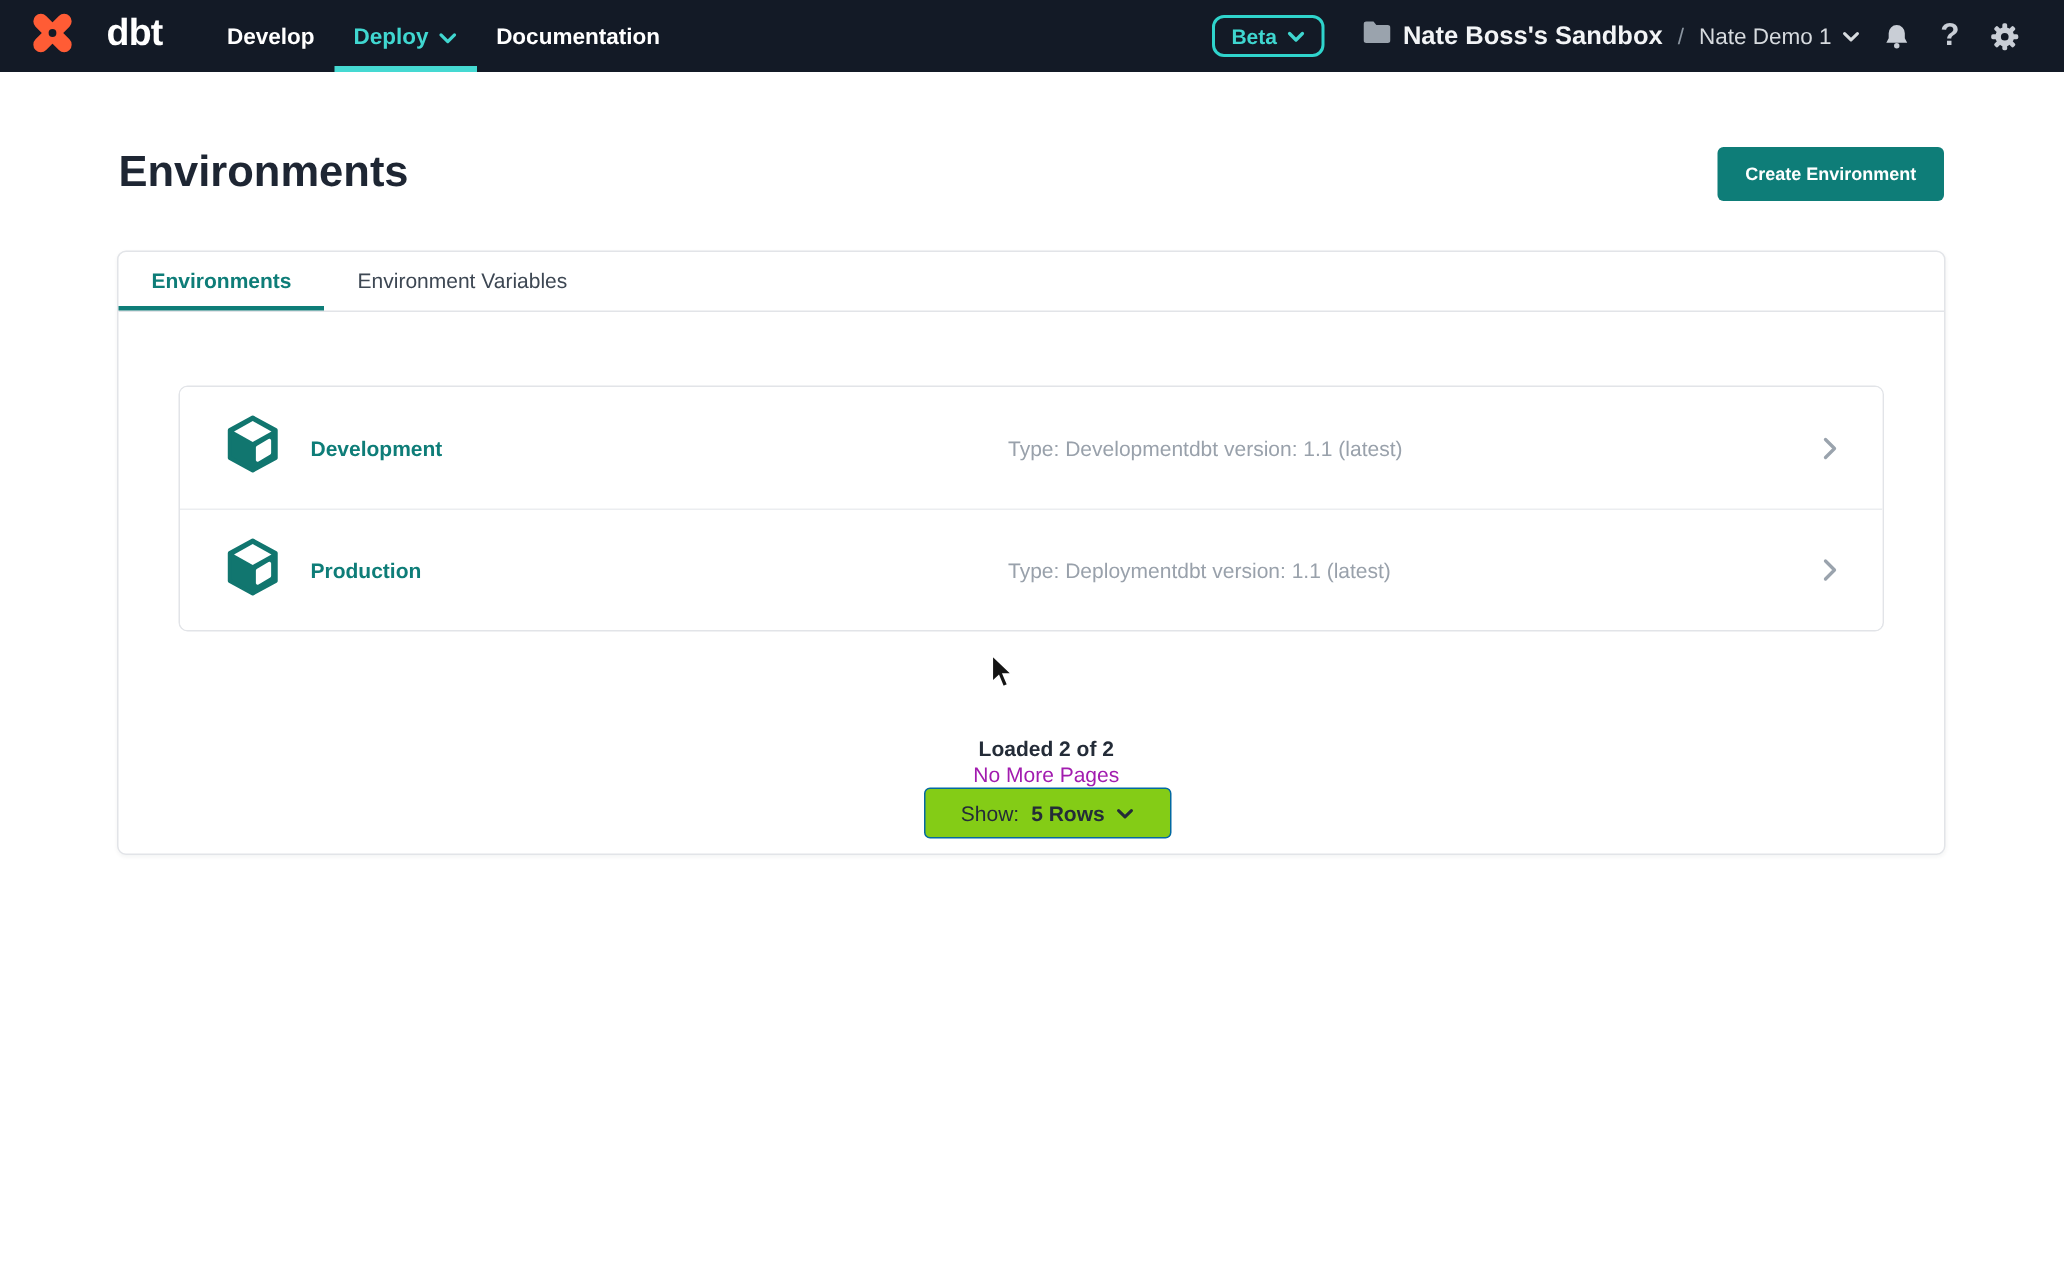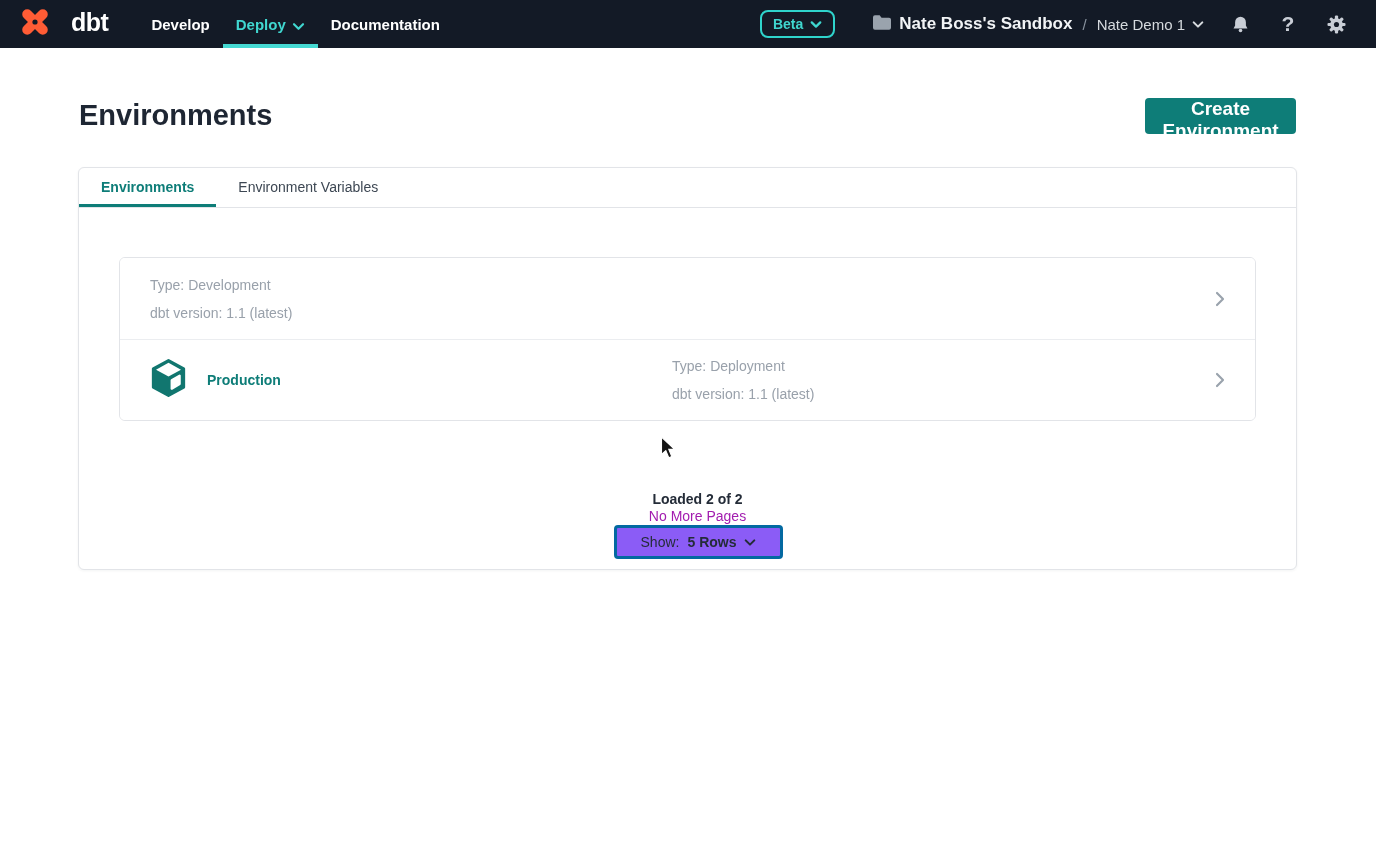--- a/index.html
+++ b/index.html
@@ -10,59 +10,59 @@
   .topnav { position:absolute; left:0; top:0; width:1376px; height:48px;
     background:#131a26; display:flex; align-items:stretch; }
   .brand { display:flex; align-items:center; gap:21px; padding:0 8px 0 20px;text-align:right; }
   .brand-word { color:#ffffff; font-size:25px; font-weight:700; letter-spacing:-0.5px; padding-bottom:3px; }
   .nav-menu { display:flex; align-items:stretch; margin-left:22px; }
   .nav-item { display:flex; align-items:center; gap:6px; padding:0 13px;
     color:#ffffff; font-size:15px; font-weight:600; cursor:pointer; border-bottom:4px solid transparent; border-top:4px solid transparent; }
   .nav-item.active { color:#40d7d0; border-bottom-color:#45d9d2; }
   .nav-item .chev { margin-top:2px; }
 
-  .nav-right { margin-left:auto; display:flex; align-items:center; gap:24px; padding-right:28px; }
+  .nav-right { margin-left:auto; display:flex; align-items:center; gap:12px; padding-right:28px; }
   .beta-badge { display:flex; align-items:center; gap:7px; border:2px solid #2fd4cc;
     border-radius:8px; color:#3fd6cf; font-size:14px; font-weight:700; padding:4px 11px; cursor:pointer; }
   .acct { display:flex; align-items:center; gap:8px; margin-left:14px; }
   .acct-name { color:#f2f4f6; font-size:17px; font-weight:700; cursor:pointer; }
   .acct-sep { color:#8b95a0; font-size:15px; padding:0 2px; }
   .proj { display:flex; align-items:center; gap:7px; color:#d6dade; font-size:15px; cursor:pointer;text-align:right; }
   .icon-btn { display:flex; align-items:center; justify-content:center; width:24px; height:30px; cursor:pointer; }
   .q-icon { color:#c9ced6; font-size:21px; font-weight:800; }
 
   
   .page-title { position:absolute; left:79px; top:99px; font-size:29px; font-weight:700; color:#1e2633; }
   .create-btn { position:absolute; left:1145px; top:98px; width:151px; height:36px;
-    background:#0e7d78; border:none; border-radius:4px; color:#ffffff; font-size:19px;
+    background:#0e7d78; border:none; border-radius:4px; color:#ffffff; font-size:12px;
     font-weight:700; cursor:pointer; font-family:inherit; }
 
   
   .card { position:absolute; left:78px; top:167px; width:1219px; height:403px;
     background:#ffffff; border:1px solid #e2e4e8; border-radius:6px;
     box-shadow:0 1px 3px rgba(20,30,40,0.05); }
   .tabbar { height:40px; border-bottom:1px solid #e2e4e8; display:flex; }
   .tab { padding:0 22px; line-height:39px; font-size:14px; color:#3d4753; cursor:pointer;
     border-bottom:3px solid transparent; }
   .tab.active { color:#0e7d78; font-weight:700; border-bottom-color:#0e7d78; }
 
   .env-list { margin:49px 40px 0 40px; border:1px solid #e2e4e8; border-radius:6px; overflow:hidden; }
   .env-row { display:flex; align-items:center; height:81px; padding:0 30px; background:#fff; cursor:pointer; }
   .env-row + .env-row { border-top:1px solid #ebedf0; }
   .env-left { display:flex; align-items:center; gap:20px; width:522px; flex-shrink:0; }
   .env-name { color:#0e7d78; font-size:14px; font-weight:700; }
-  .env-info { flex:1; display:flex; flex-direction:column; color:#99a1ab; font-size:14px; line-height:28px; }
+  .env-info { flex:1; display:flex; flex-direction:row; color:#99a1ab; font-size:14px; line-height:28px; }
   .row-chev { margin-left:auto; display:flex; align-items:center; }
 
   .card-footer { margin:70px 42px 0 62px; display:flex; align-items:center;flex-direction:column; }
   .loaded-text { color:#242c38; font-size:14px; font-weight:600; white-space:nowrap; }
   .pg-line { flex:1; border-top:1px solid #d9dcdf; margin:0 16px; }
   .no-more { color:#a21caf; font-size:14px; white-space:nowrap; }
   .show-btn { display:flex; align-items:center; gap:8px; height:34px; padding:0 24px;
-    border:3px solid #0369a1; border-radius:4px; background:#8b5cf6; cursor:pointer;
+    border:1px solid #0369a1; border-radius:4px; background:#84cc16; cursor:pointer;
     font-family:inherit; font-size:14px; color:#242c38; margin-left:2px; }
   .show-btn b { font-weight:700; }
 
   .cursor { position:absolute; left:660px; top:436px; pointer-events:none; }
 </style>
 </head>
 <body>
 
 <div class="topnav">
   <div class="brand">
@@ -146,20 +146,30 @@
 
 <div class="card">
   <div class="tabbar">
     <div class="tab active">Environments</div>
     <div class="tab">Environment Variables</div>
   </div>
 
   <div class="env-list">
 
     <div class="env-row">
+      <div class="env-left">
+        <span>
+          <svg width="37" height="40" viewBox="0 0 40 42">
+            <polygon points="20,2 36.5,11 36.5,31 20,40 3.5,31 3.5,11" fill="#11766f" stroke="#11766f" stroke-width="3" stroke-linejoin="round"></polygon>
+            <polygon points="20,4.5 33.5,12 20,19.5 6.5,12" fill="#ffffff"></polygon>
+            <polygon points="23.5,23.5 32,18.5 32,27.5 23.5,32.5" fill="#ffffff" stroke="#ffffff" stroke-width="2.5" stroke-linejoin="round"></polygon>
+          </svg>
+        </span>
+        <span class="env-name">Development</span>
+      </div>
       <div class="env-info">
         <span>Type: Development</span>
         <span>dbt version: 1.1 (latest)</span>
       </div>
       <span class="row-chev">
         <svg width="10" height="16" viewBox="0 0 10 16" fill="none">
             <polyline points="2,2 8,8 2,14" stroke="#9aa3ad" stroke-width="2.2" stroke-linecap="round" stroke-linejoin="round"></polyline>
           </svg>
       </span>
     </div>

